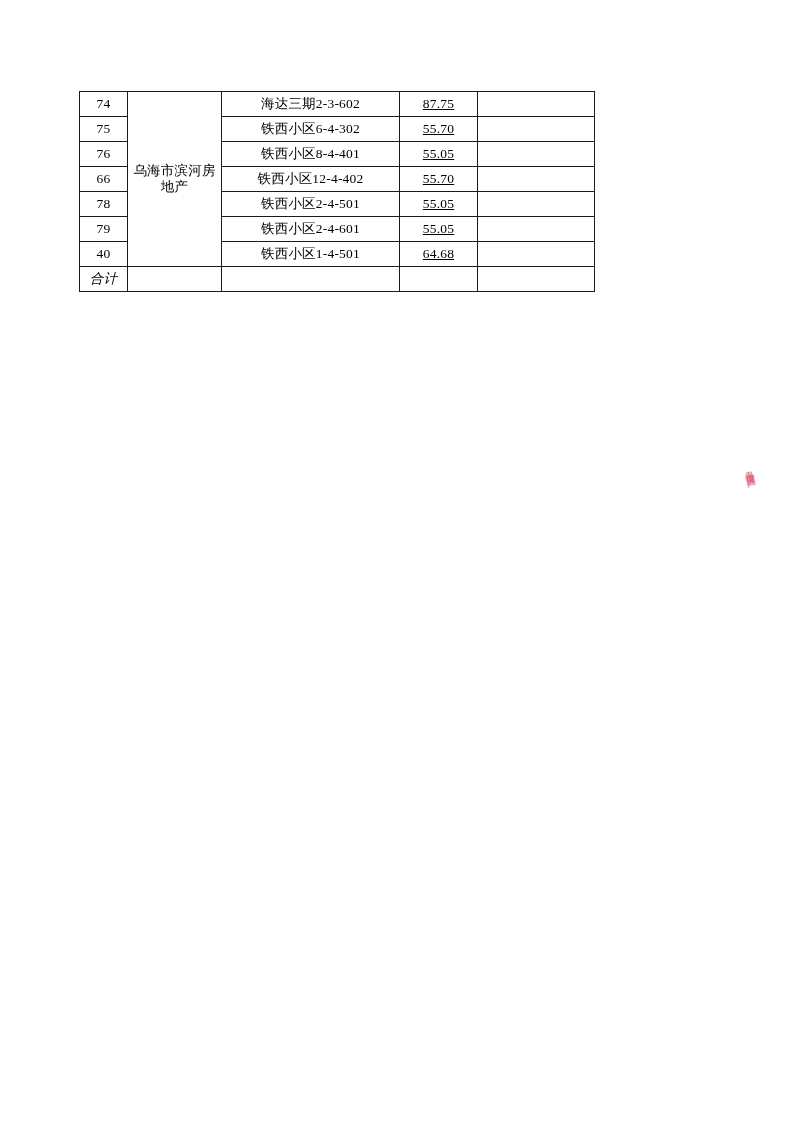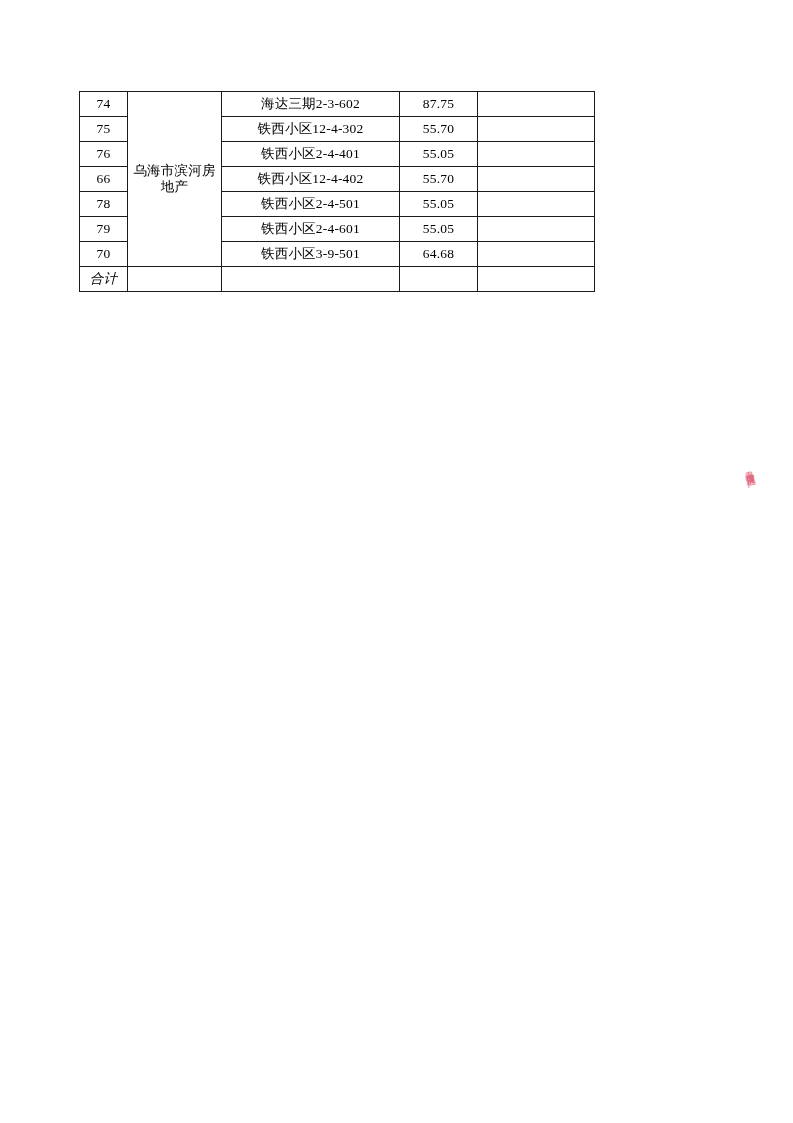--- a/index.html
+++ b/index.html
@@ -58,20 +58,21 @@
   }
   .name-cell {
     font-size: 13.5px;
     letter-spacing: 0.3px;
     margin-top: 28px;
   }
   .area-cell {
     font-family: "Liberation Serif", "DejaVu Serif", serif;
     font-size: 13.5px;
     letter-spacing: 0.6px;
+    text-decoration: underline;
   }
   .total-cell {
     font-size: 13.5px;
     letter-spacing: 3px;
     padding-left: 3px;
     font-style: italic;
   }
 
   
   .seal {
@@ -111,27 +112,27 @@
     <tbody>
       <tr>
         <td class="idx-cell">74</td>
         <td class="owner-cell" rowspan="7">乌海市滨河房地产</td>
         <td class="name-cell">海达三期2-3-602</td>
         <td class="area-cell">87.75</td>
         <td class="blank-cell"></td>
       </tr>
       <tr>
         <td class="idx-cell">75</td>
-        <td class="name-cell">铁西小区12-4-302</td>
+        <td class="name-cell">铁西小区6-4-302</td>
         <td class="area-cell">55.70</td>
         <td class="blank-cell"></td>
       </tr>
       <tr>
         <td class="idx-cell">76</td>
-        <td class="name-cell">铁西小区2-4-401</td>
+        <td class="name-cell">铁西小区8-4-401</td>
         <td class="area-cell">55.05</td>
         <td class="blank-cell"></td>
       </tr>
       <tr>
         <td class="idx-cell">66</td>
         <td class="name-cell">铁西小区12-4-402</td>
         <td class="area-cell">55.70</td>
         <td class="blank-cell"></td>
       </tr>
       <tr>
@@ -140,22 +141,22 @@
         <td class="area-cell">55.05</td>
         <td class="blank-cell"></td>
       </tr>
       <tr>
         <td class="idx-cell">79</td>
         <td class="name-cell">铁西小区2-4-601</td>
         <td class="area-cell">55.05</td>
         <td class="blank-cell"></td>
       </tr>
       <tr>
-        <td class="idx-cell">70</td>
-        <td class="name-cell">铁西小区3-9-501</td>
+        <td class="idx-cell">40</td>
+        <td class="name-cell">铁西小区1-4-501</td>
         <td class="area-cell">64.68</td>
         <td class="blank-cell"></td>
       </tr>
       <tr>
         <td class="total-cell">合计</td>
         <td></td>
         <td></td>
         <td></td>
         <td></td>
       </tr>

